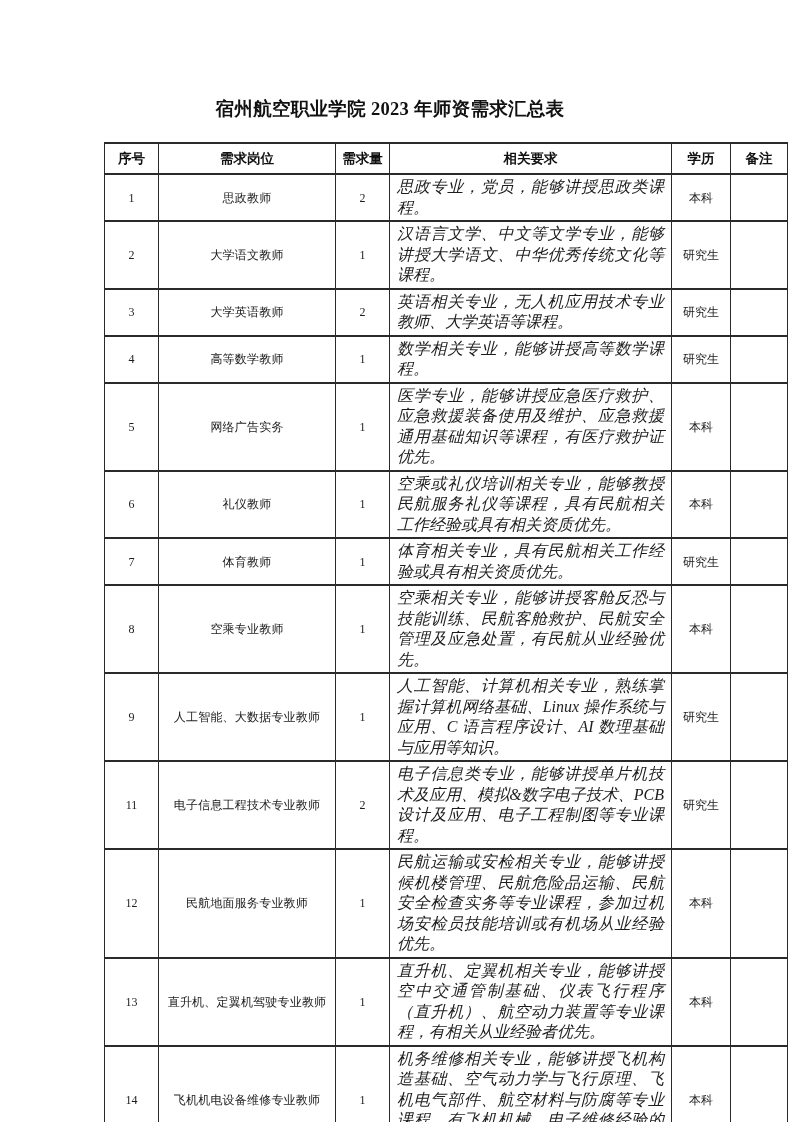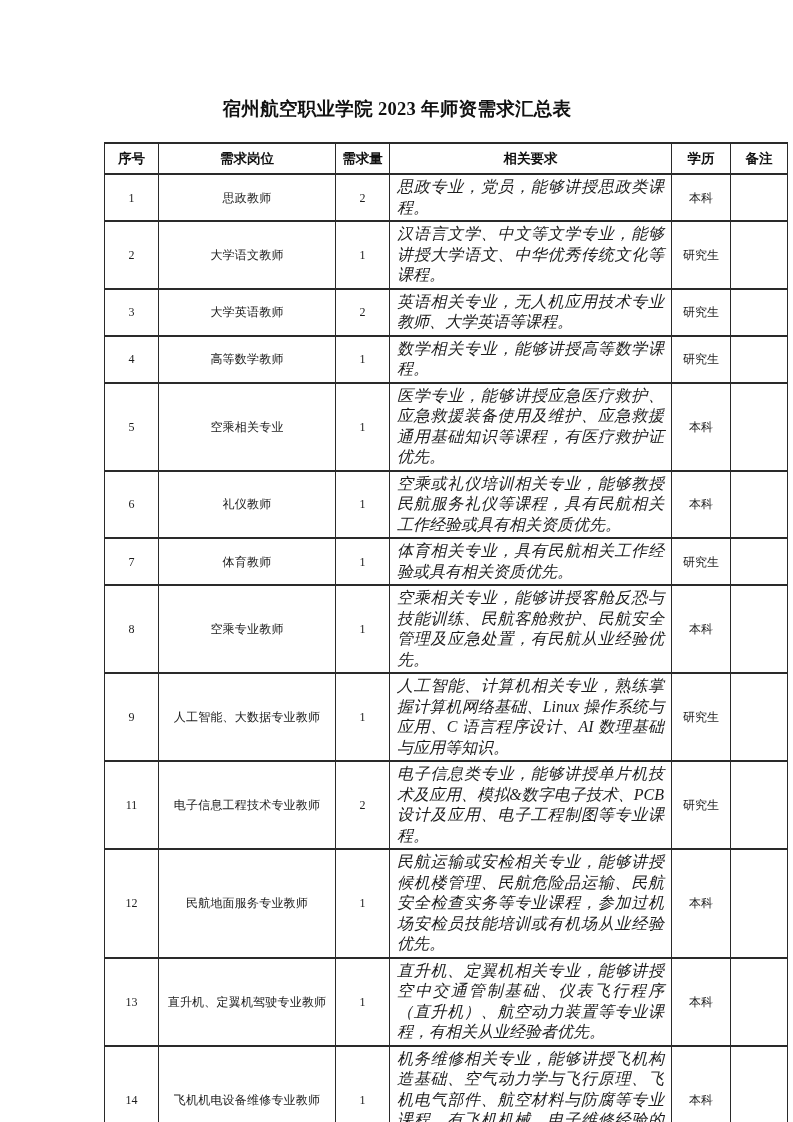--- a/index.html
+++ b/index.html
@@ -13,21 +13,21 @@
     height: 1122px;
     margin: 0 auto;
     background: #ffffff;
     font-family: "Liberation Serif", "DejaVu Serif", serif;
     color: #1c1c1c;
     overflow: hidden;
   }
   .doc-title {
     position: absolute;
     top: 96px;
-    left: 55px;
+    left: 48px;
     width: 684px;
     margin: 0;
     text-align: center;
     font-size: 18.5px;
     font-weight: bold;
     letter-spacing: 0.3px;
     color: #111111;
     white-space: nowrap;
   }
   table.demand-table {
@@ -128,21 +128,21 @@
         <tr>
           <td class="col-no">4</td>
           <td class="col-position">高等数学教师</td>
           <td class="col-quantity">1</td>
           <td class="col-requirements">数学相关专业，能够讲授高等数学课程。</td>
           <td class="col-education">研究生</td>
           <td class="col-note"></td>
         </tr>
         <tr>
           <td class="col-no">5</td>
-          <td class="col-position">空乘相关专业</td>
+          <td class="col-position">网络广告实务</td>
           <td class="col-quantity">1</td>
           <td class="col-requirements">医学专业，能够讲授应急医疗救护、应急救援装备使用及维护、应急救援通用基础知识等课程，有医疗救护证优先。</td>
           <td class="col-education">本科</td>
           <td class="col-note"></td>
         </tr>
         <tr>
           <td class="col-no">6</td>
           <td class="col-position">礼仪教师</td>
           <td class="col-quantity">1</td>
           <td class="col-requirements">空乘或礼仪培训相关专业，能够教授民航服务礼仪等课程，具有民航相关工作经验或具有相关资质优先。</td>

